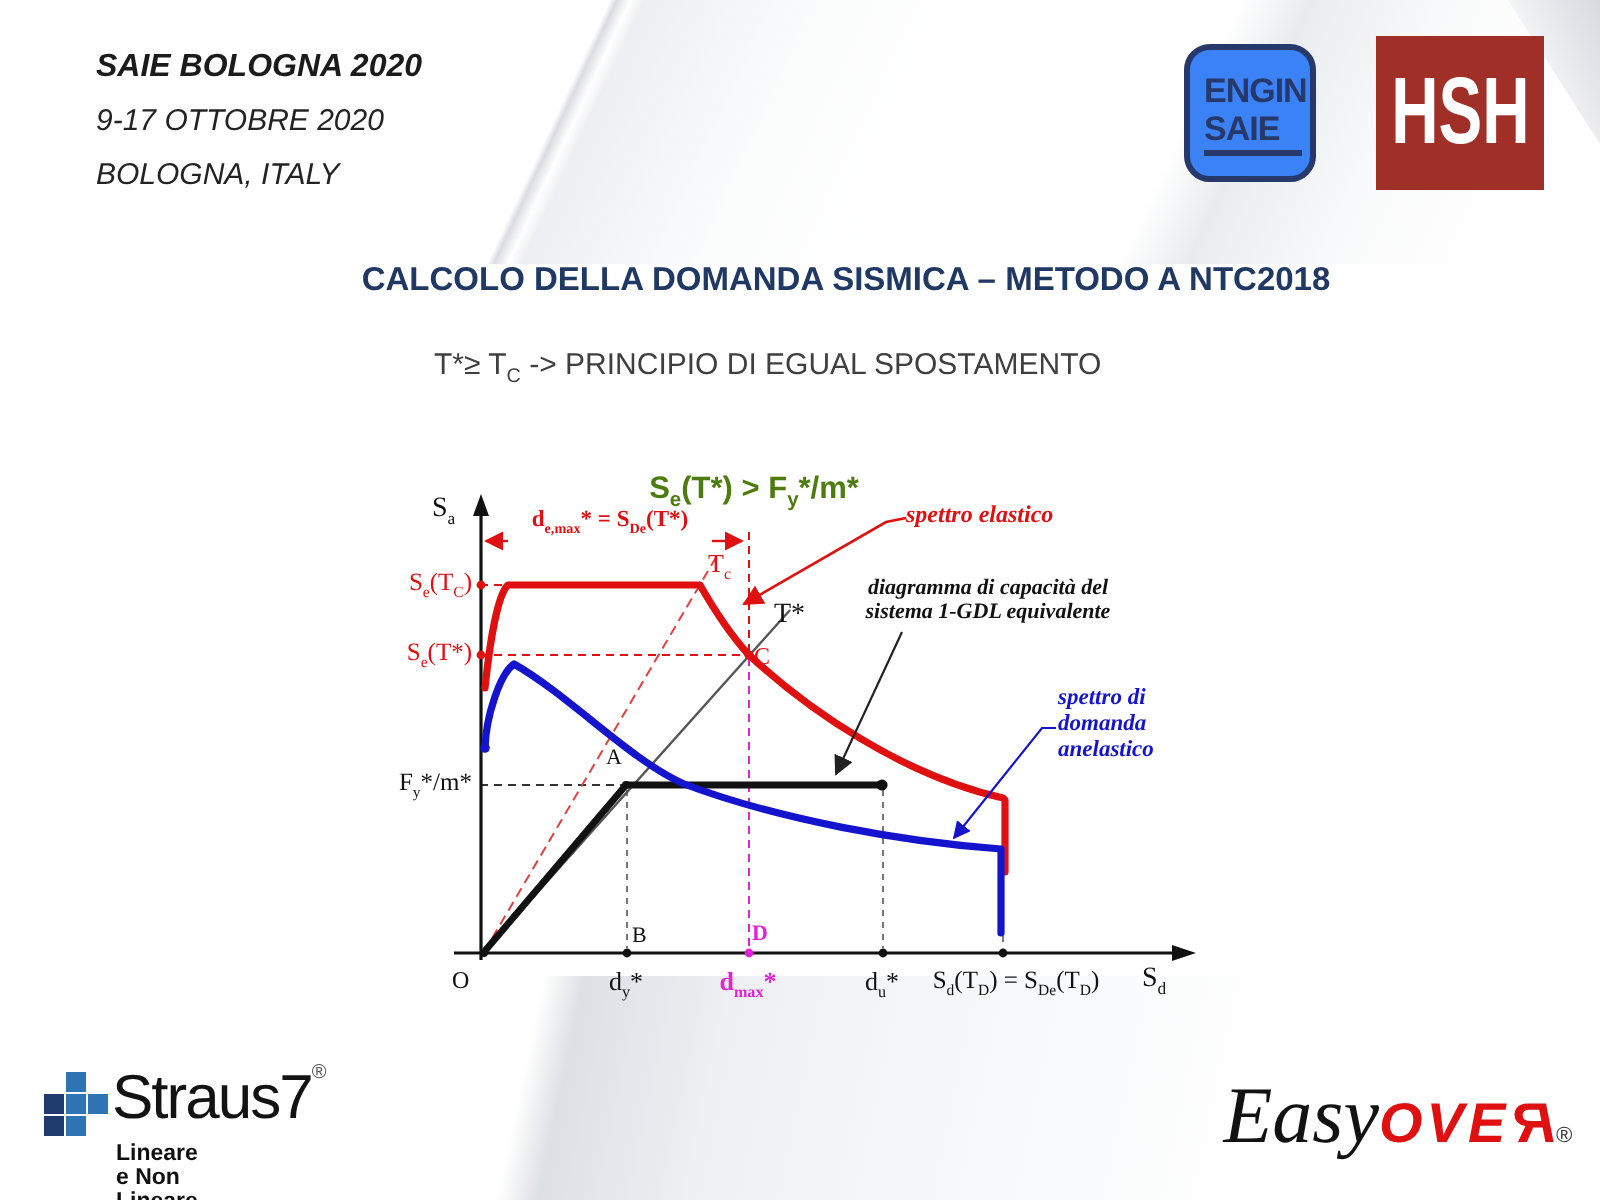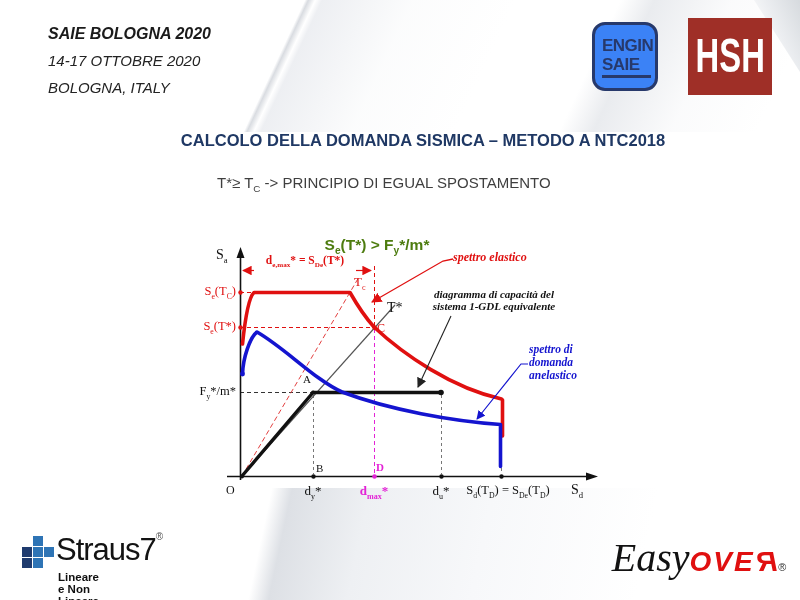--- a/index.html
+++ b/index.html
@@ -70,21 +70,21 @@
 </head>
 <body>
 
 <div class="slide">
   <div class="deco-top"></div>
   <div class="deco-corner"></div>
   <div class="deco-bottom"></div>
 
   <div class="event-block">
     <div class="event-line1">SAIE BOLOGNA 2020</div>
-    <div class="event-line2">14-17 OTTOBRE 2020</div>
+    <div class="event-line2">9-17 OTTOBRE 2020</div>
     <div class="event-line3">BOLOGNA, ITALY</div>
   </div>
 
   <div class="enginsoft">
     <div class="es-l1">ENGIN</div>
     <div class="es-l2">SAIE</div>
   </div>
   <div class="hsh">
     <span class="hsh-text">HSH</span>
   </div>

